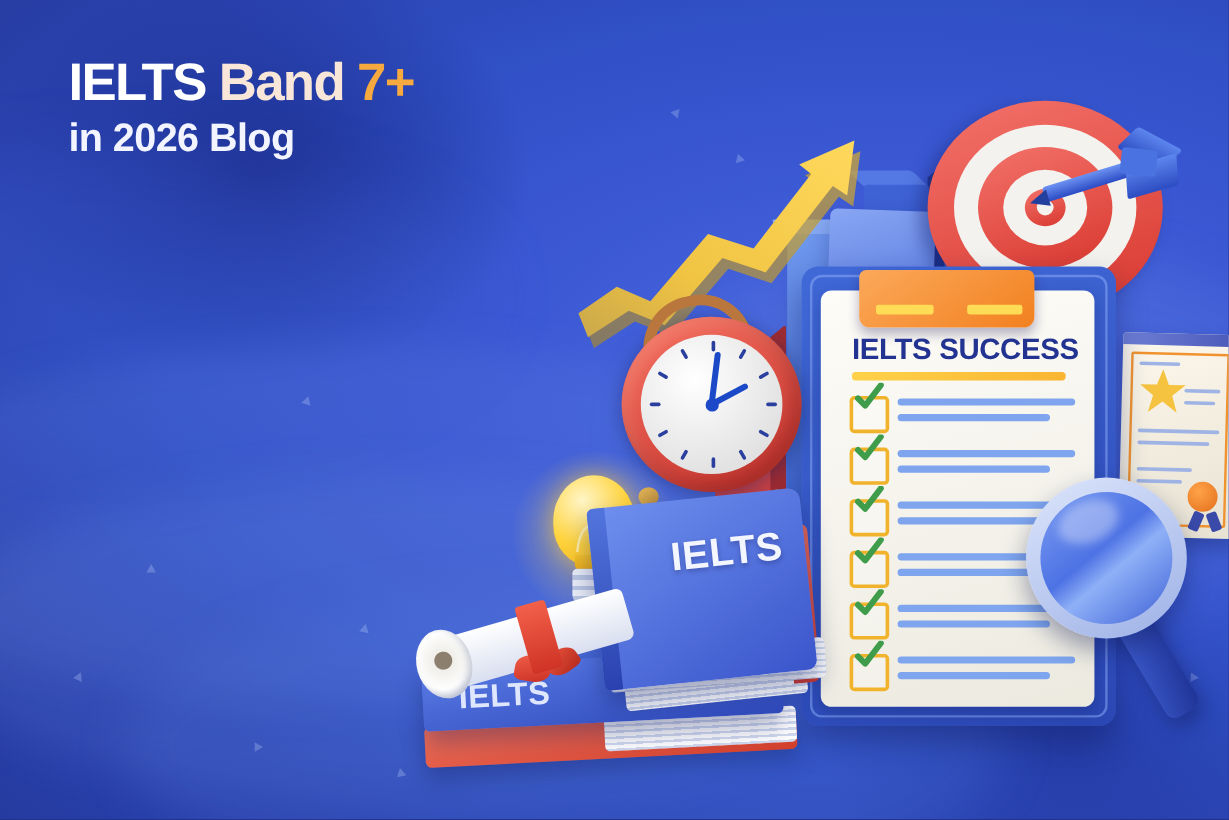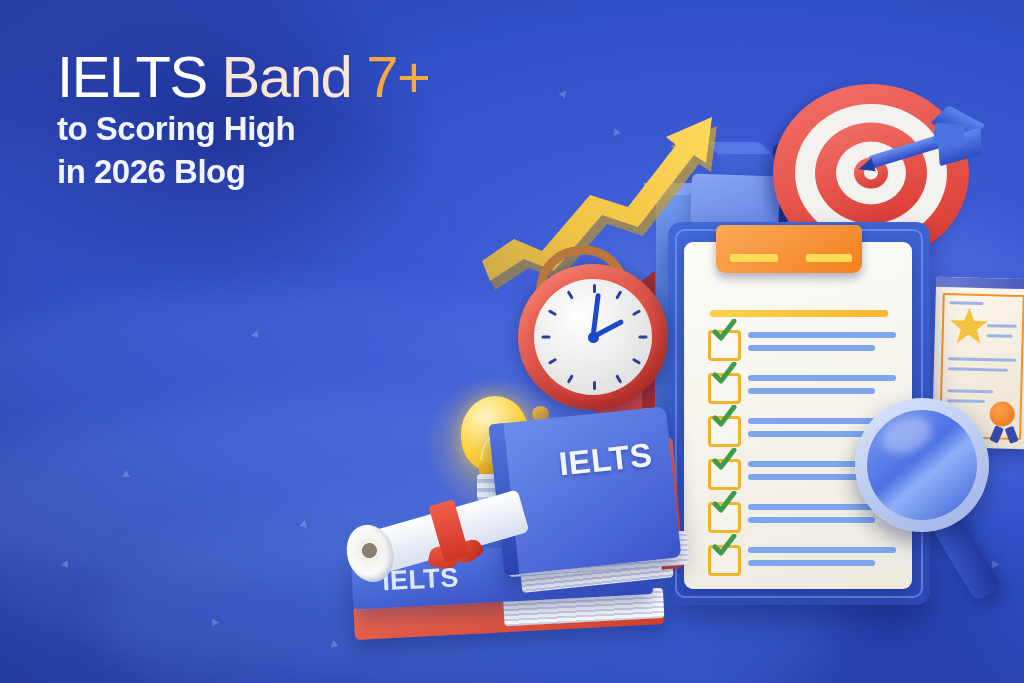--- a/index.html
+++ b/index.html
@@ -39,21 +39,21 @@
   .w5{left:-20%;top:18%;width:60%;height:36%;background:rgba(60,88,205,.25);filter:blur(24px);}
   .sparkle{
     position:absolute;width:0;height:0;
     border-left:4px solid transparent;border-right:4px solid transparent;
     border-bottom:7px solid rgba(186,206,250,.30);
   }
 
   
   .copy{position:absolute;left:57px;top:47px;width:470px;}
   .h1{
-    font-size:58px;line-height:1.02;font-weight:400;letter-spacing:-1.4px;
+    font-size:44px;line-height:1.02;font-weight:700;letter-spacing:-1.4px;
     margin:0 0 2px 0;
   }
   .h1 .w-ielts{color:#ffffff;}
   .h1 .w-band{color:#f8e6d8;}
   .h1 .w-seven{color:#f5a93e;}
   .h2{
     font-size:61px;line-height:1.06;font-weight:700;letter-spacing:-1.4px;
     color:#f5a93e;margin:0 0 22px 0;
   }
   .sub{
@@ -329,21 +329,20 @@
   <div class="sparkle" style="left:990px;top:560px;transform:rotate(-26deg);"></div>
   <div class="sparkle" style="left:952px;top:200px;transform:rotate(33deg);"></div>
 
   <div class="copy">
     <h1 class="h1">
       <span class="w-ielts">IELTS</span>
       <span class="w-band">Band</span>
       <span class="w-seven">7+</span>
     </h1>
     <p class="sub">
-      <span>to Scoring High</span>
       <span>in 2026 Blog</span>
     </p>
   </div>
 
   <div class="art" id="bars">
     <div class="bar" id="bar-red">
       <div class="top"></div>
       <div class="side"></div>
       <div class="face"></div>
     </div>
@@ -416,20 +415,21 @@
   </div>
 
   <div class="art" id="clipboard">
     <div class="cb-back"></div>
     <div class="cb-back-inner"></div>
     <div class="cb-paper"></div>
     <div class="cb-clip">
       <div class="cb-clip-mark" id="clip-mark-a"></div>
       <div class="cb-clip-mark" id="clip-mark-b"></div>
     </div>
+    <div class="cb-title">IELTS SUCCESS</div>
     <div class="cb-rule"></div>
 
     <div class="cb-rows">
 
       <div class="cb-row">
         <div class="cb-box"></div>
         <div class="cb-check">
           <svg viewBox="0 0 26 24" width="26" height="24">
               <path d="M4 13 L10 19 L23 2" stroke="#3f9c4a" stroke-width="5" fill="none" stroke-linecap="round" stroke-linejoin="round"></path>
             </svg>

